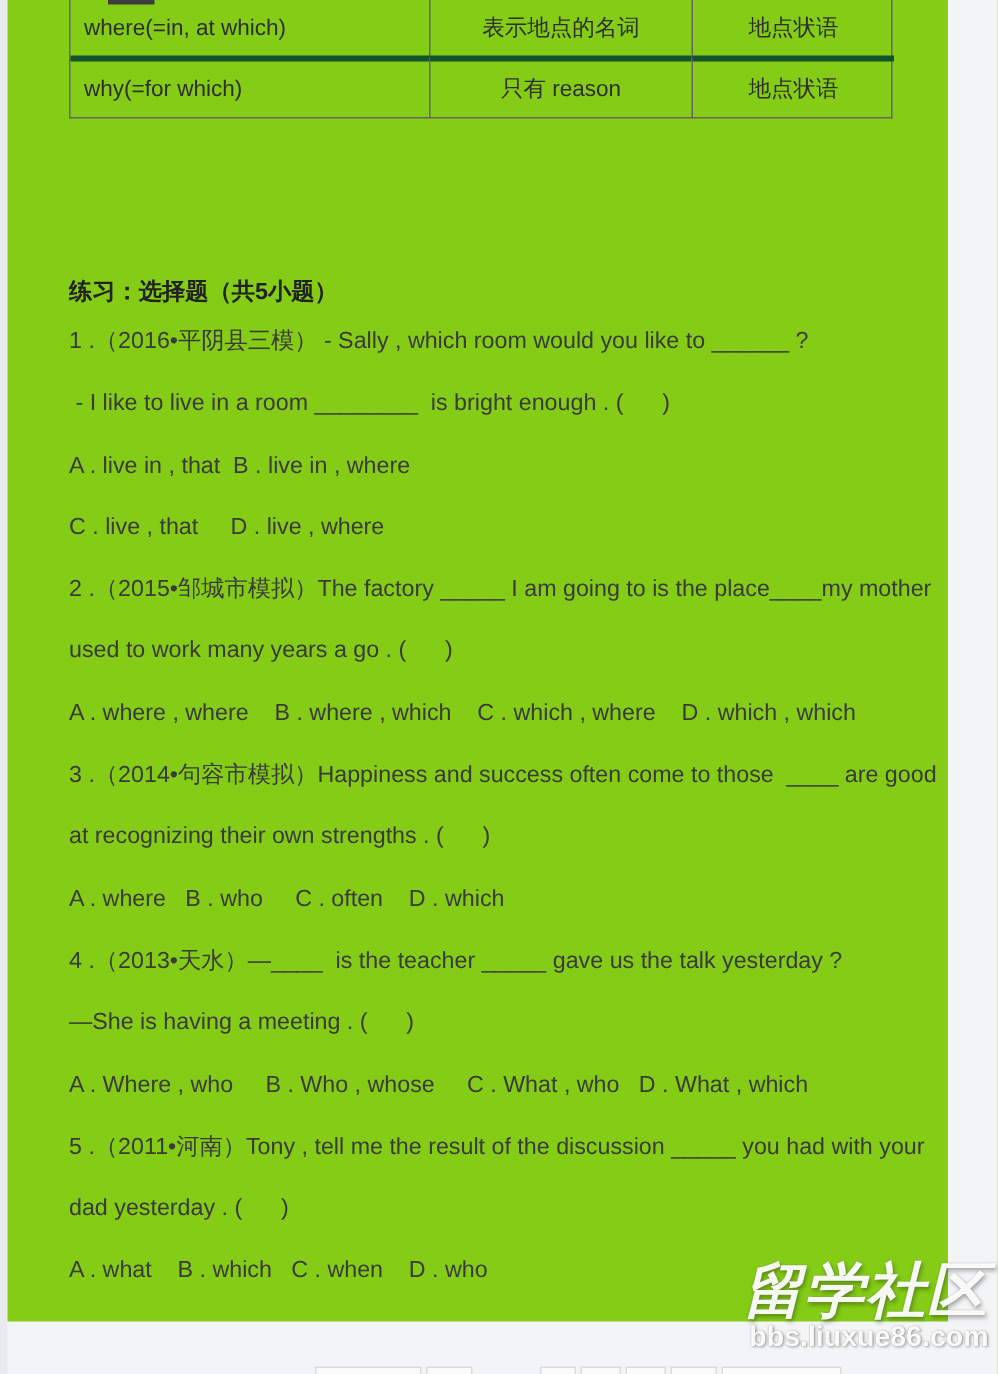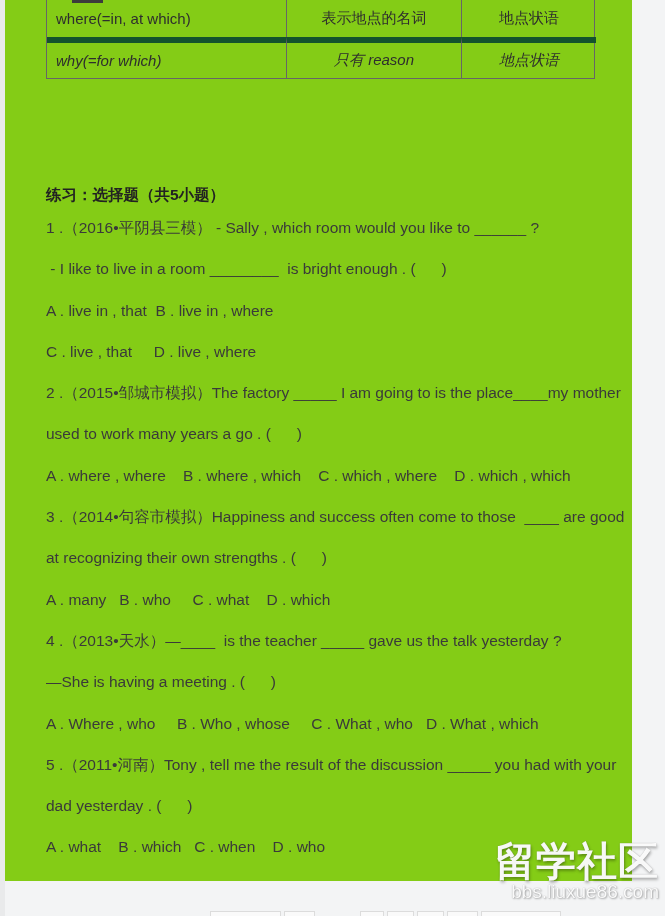--- a/index.html
+++ b/index.html
@@ -22,21 +22,21 @@
   }
   
   .rtable {
     position:absolute; left:41px; top:0; width:549px;
     border:1px solid #666; border-top:none;
     box-sizing:border-box;
     font-size:15px; color:#2e2e2e;
   }
   .rrow { display:grid; grid-template-columns:239px 175px 135px; }
   .rrow.r1 > div { height:37px; }
-  .rrow.r2 > div { height:41px; border-top:6px solid #14532d;font-style:italic; }
+  .rrow.r2 > div { height:41px; border-top:4px solid #14532d; }
   .rcell { display:flex; align-items:center; box-sizing:border-box; }
   .rcell.c1 { padding-left:9px; }
   .rcell.c2, .rcell.c3 { justify-content:center; border-left:1px solid #666; }
   
   .ex-heading {
     position:absolute; left:41px; top:172px; height:20px; line-height:20px;
     font-size:15.5px; font-weight:bold; color:#222; white-space:pre;margin-top:13px;
   }
   .ex-lines { position:absolute; left:41px; top:207px; }
   .line {
@@ -49,23 +49,24 @@
     background:#fafafa; border:1px solid #dcdcdc;
   }
   
   .watermark {
     position:absolute; right:6px; top:841px; text-align:right; z-index:5;
     color:rgba(255,255,255,0.95); pointer-events:none;
   }
   .wm-title {
     font-size:40px; font-weight:bold; line-height:40px; letter-spacing:1px;
     text-shadow:1px 2px 3px rgba(0,0,0,0.30), 0 0 1px rgba(110,110,110,0.55);
+    font-style:italic;
   }
   .wm-url {
-    font-size:19px; font-weight:normal; line-height:20px; margin-top:1px;
+    font-size:19px; font-weight:bold; line-height:20px; margin-top:1px;
     text-shadow:1px 1px 2px rgba(0,0,0,0.30), 0 0 1px rgba(110,110,110,0.55);
   }
 </style>
 </head>
 <body>
 
 <div class="page">
   <div class="left-strip"></div>
 
   <div class="sheet">
@@ -89,21 +90,21 @@
     <div class="ex-lines">
       <div class="line">1 .（2016•平阴县三模） - Sally , which room would you like to ______ ?</div>
       <div class="line"> - I like to live in a room ________  is bright enough . (      )</div>
       <div class="line">A . live in , that  B . live in , where</div>
       <div class="line">C . live , that     D . live , where</div>
       <div class="line">2 .（2015•邹城市模拟）The factory _____ I am going to is the place____my mother</div>
       <div class="line">used to work many years a go . (      )</div>
       <div class="line">A . where , where    B . where , which    C . which , where    D . which , which</div>
       <div class="line">3 .（2014•句容市模拟）Happiness and success often come to those  ____ are good</div>
       <div class="line">at recognizing their own strengths . (      )</div>
-      <div class="line">A . many   B . who     C . what    D . which</div>
+      <div class="line">A . where   B . who     C . often    D . which</div>
       <div class="line">4 .（2013•天水）—____  is the teacher _____ gave us the talk yesterday ?</div>
       <div class="line">—She is having a meeting . (      )</div>
       <div class="line">A . Where , who     B . Who , whose     C . What , who   D . What , which</div>
       <div class="line">5 .（2011•河南）Tony , tell me the result of the discussion _____ you had with your</div>
       <div class="line">dad yesterday . (      )</div>
       <div class="line">A . what    B . which   C . when    D . who</div>
     </div>
   </div>
 
   <div class="stub" style="left:210px;width:71px;"></div>

